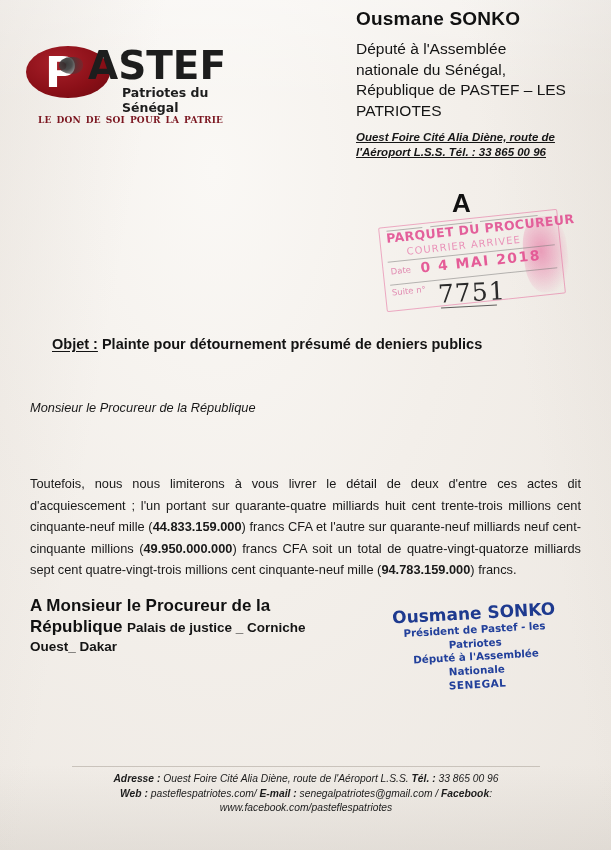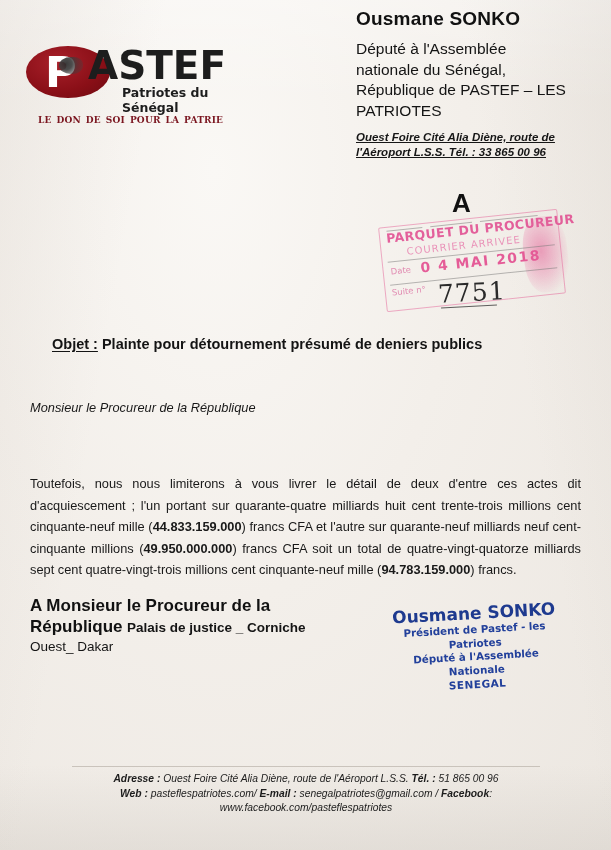--- a/index.html
+++ b/index.html
@@ -319,21 +319,21 @@
     color: #111111;
   }
   .closing-sub {
     font-family: "Liberation Sans", sans-serif;
     font-weight: bold;
     font-size: 13.5px;
     color: #141414;
   }
   #closing-line3 {
     font-family: "Liberation Sans", sans-serif;
-    font-weight: normal;
+    font-weight: bold;
     font-size: 13.5px;
     color: #141414;
     margin-top: 2px;
   }
 
   
   #signature-stamp {
     position: absolute;
     left: 393px;
     top: 604px;
@@ -467,21 +467,21 @@
     <div class="sig-sub">Député à l'Assemblée Nationale</div>
     <div id="sig-country">SENEGAL</div>
   </div>
 
   <div id="footer-rule"></div>
   <div id="footer">
     <div>
       <b>Adresse :</b>
       <span>Ouest Foire Cité Alia Diène, route de l'Aéroport L.S.S.</span>
       <b>Tél. :</b>
-      <span>51 865 00 96</span>
+      <span>33 865 00 96</span>
     </div>
     <div>
       <b>Web :</b>
       <span>pasteflespatriotes.com/</span>
       <b>E-mail :</b>
       <span>senegalpatriotes@gmail.com /</span>
       <b>Facebook</b><span>:</span>
     </div>
     <div>
       <span>www.facebook.com/pasteflespatriotes</span>

